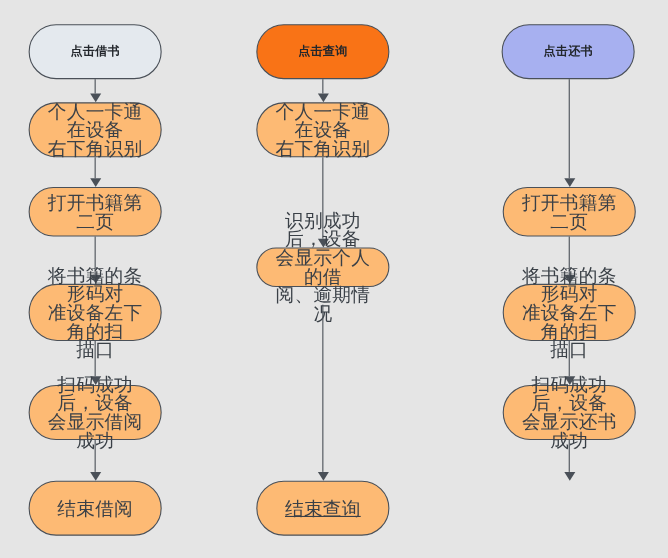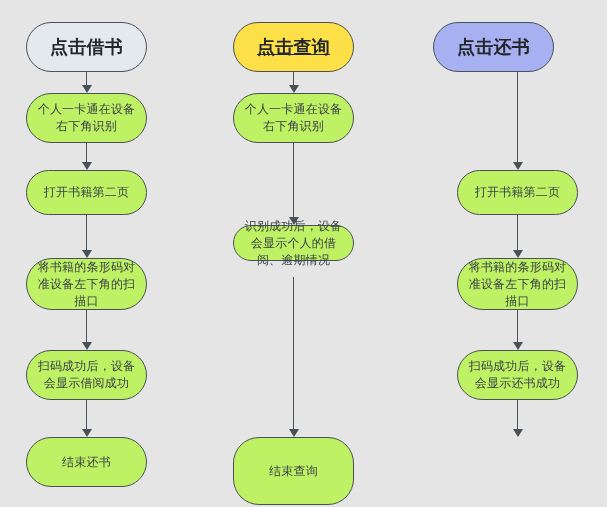--- a/index.html
+++ b/index.html
@@ -17,39 +17,39 @@
     position: relative;
     width: 607px;
     height: 507px;
     background: #e5e5e5;
   }
   .node {
     position: absolute;
     box-sizing: border-box;
     border: 1.4px solid #4a5058;
     border-radius: 26px;
-    background: #bef264;
+    background: #fdba74;
     display: flex;
     align-items: center;
     justify-content: center;
     text-align: center;
     color: #3a4047;
-    font-size: 12px;
+    font-size: 17px;
     line-height: 17px;
     letter-spacing: 0.2px;
     padding: 2px 10px;
     white-space: pre-line;
   }
   .node.start {
     font-weight: bold;
-    font-size: 18px;
+    font-size: 11px;
     color: #23272c;
   }
   .node.fill-gray  { background: #e4e9ee; }
-  .node.fill-peach { background: #fde047; text-decoration: underline; }
+  .node.fill-peach { background: #f97316; }
   .node.fill-purple{ background: #a7b0f0; }
 
   .edge {
     position: absolute;
     width: 0;
     border-left: 1.6px solid #4a5058;
   }
   .arrowhead {
     position: absolute;
     width: 0;
@@ -81,40 +81,40 @@
 准设备左下角的扫
 描口</div>
   <div class="edge" style="left:86px; top:310px; height:32px;"></div>
   <div class="arrowhead" style="left:81.5px; top:342px;"></div>
 
   <div class="node" style="left:26px; top:350px; width:121px; height:50px;">扫码成功后，设备
 会显示借阅成功</div>
   <div class="edge" style="left:86px; top:400px; height:29px;"></div>
   <div class="arrowhead" style="left:81.5px; top:429px;"></div>
 
-  <div class="node" style="left:26px; top:437px; width:121px; height:50px;">结束还书</div>
+  <div class="node" style="left:26px; top:437px; width:121px; height:50px;">结束借阅</div>
 
   <div class="node start fill-peach" style="left:233px; top:22px; width:121px; height:50px;">点击查询</div>
   <div class="edge" style="left:293px; top:72px; height:13px;"></div>
   <div class="arrowhead" style="left:288.5px; top:85px;"></div>
 
   <div class="node" style="left:233px; top:93px; width:121px; height:50px;">个人一卡通在设备
 右下角识别</div>
   <div class="edge" style="left:293px; top:143px; height:74px;"></div>
   <div class="arrowhead" style="left:288.5px; top:217px;"></div>
 
   <div class="node" style="left:233px; top:225px; width:121px; height:36px;">识别成功后，设备
 会显示个人的借
 阅、逾期情况</div>
   <div class="edge" style="left:293px; top:277px; height:152px;"></div>
   <div class="arrowhead" style="left:288.5px; top:429px;"></div>
 
-  <div class="node" style="left:233px; top:437px; width:121px; height:68px;">结束查询</div>
+  <div class="node" style="left:233px; top:437px; width:121px; height:50px;text-decoration:underline;">结束查询</div>
 
-  <div class="node start fill-purple" style="left:433px; top:22px; width:121px; height:50px;">点击还书</div>
+  <div class="node start fill-purple" style="left:456px; top:22px; width:121px; height:50px;">点击还书</div>
   <div class="edge" style="left:517px; top:72px; height:90px;"></div>
   <div class="arrowhead" style="left:512.5px; top:162px;"></div>
 
   <div class="node" style="left:457px; top:170px; width:121px; height:45px;">打开书籍第二页</div>
   <div class="edge" style="left:517px; top:215px; height:35px;"></div>
   <div class="arrowhead" style="left:512.5px; top:250px;"></div>
 
   <div class="node" style="left:457px; top:258px; width:121px; height:52px;">将书籍的条形码对
 准设备左下角的扫
 描口</div>

